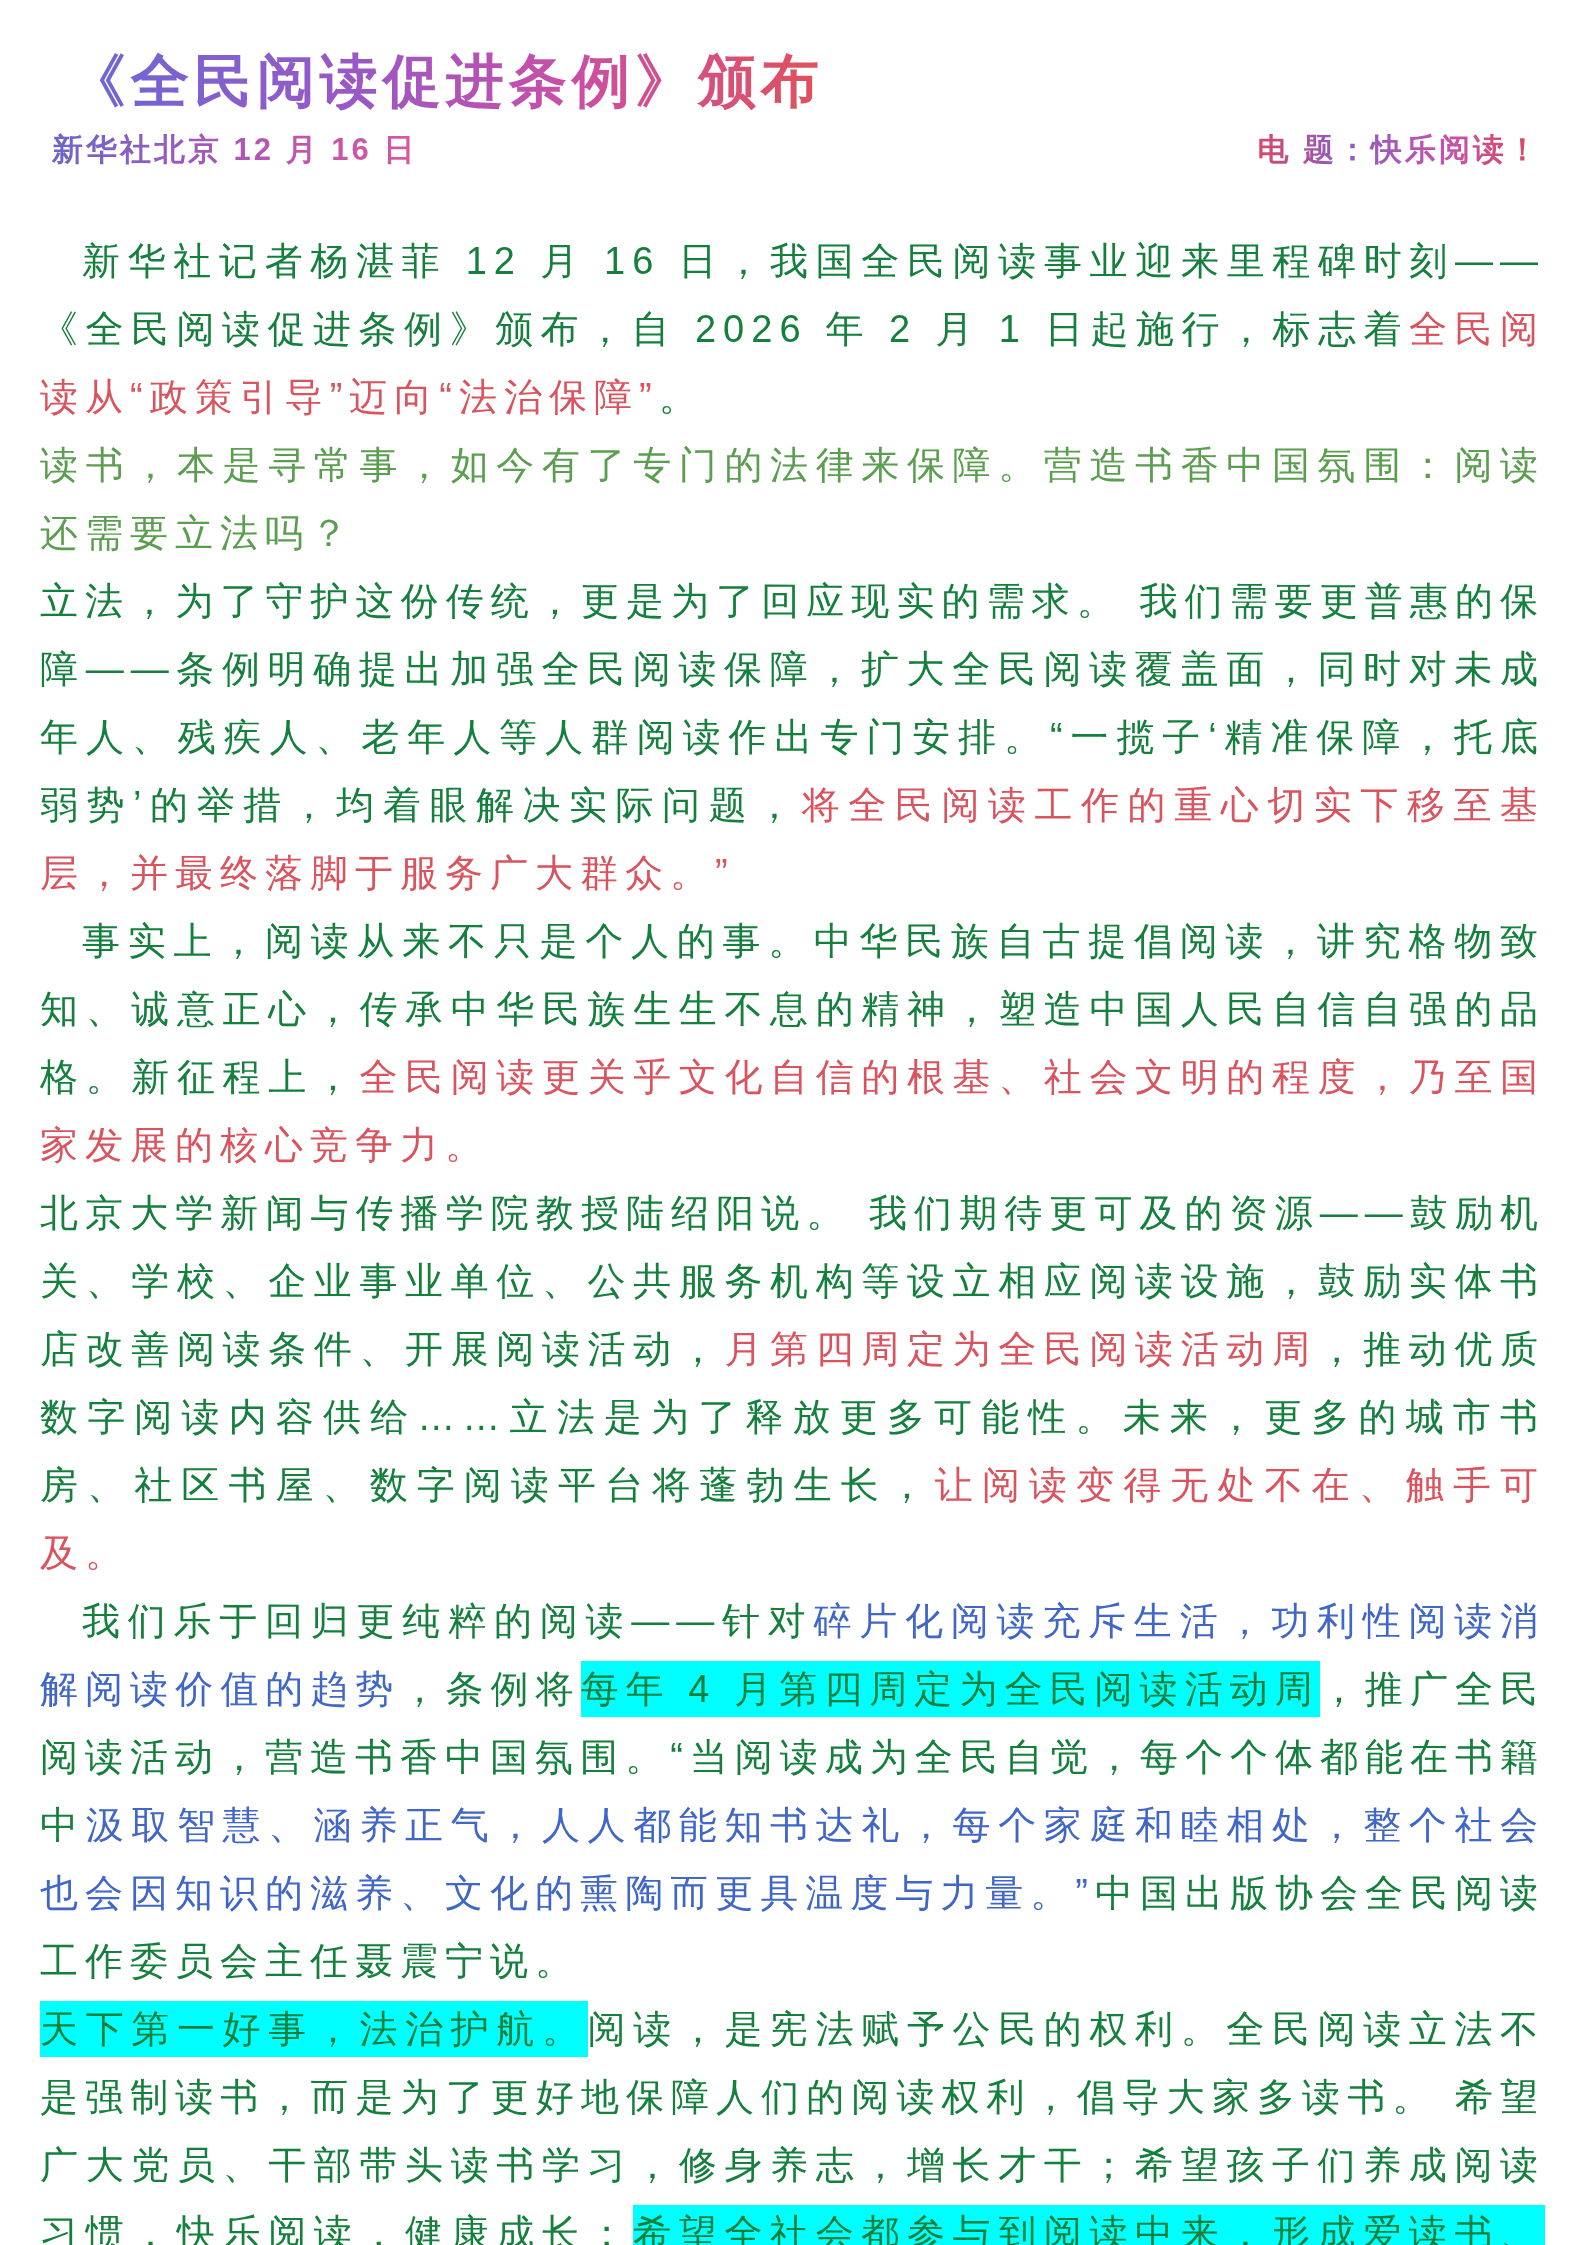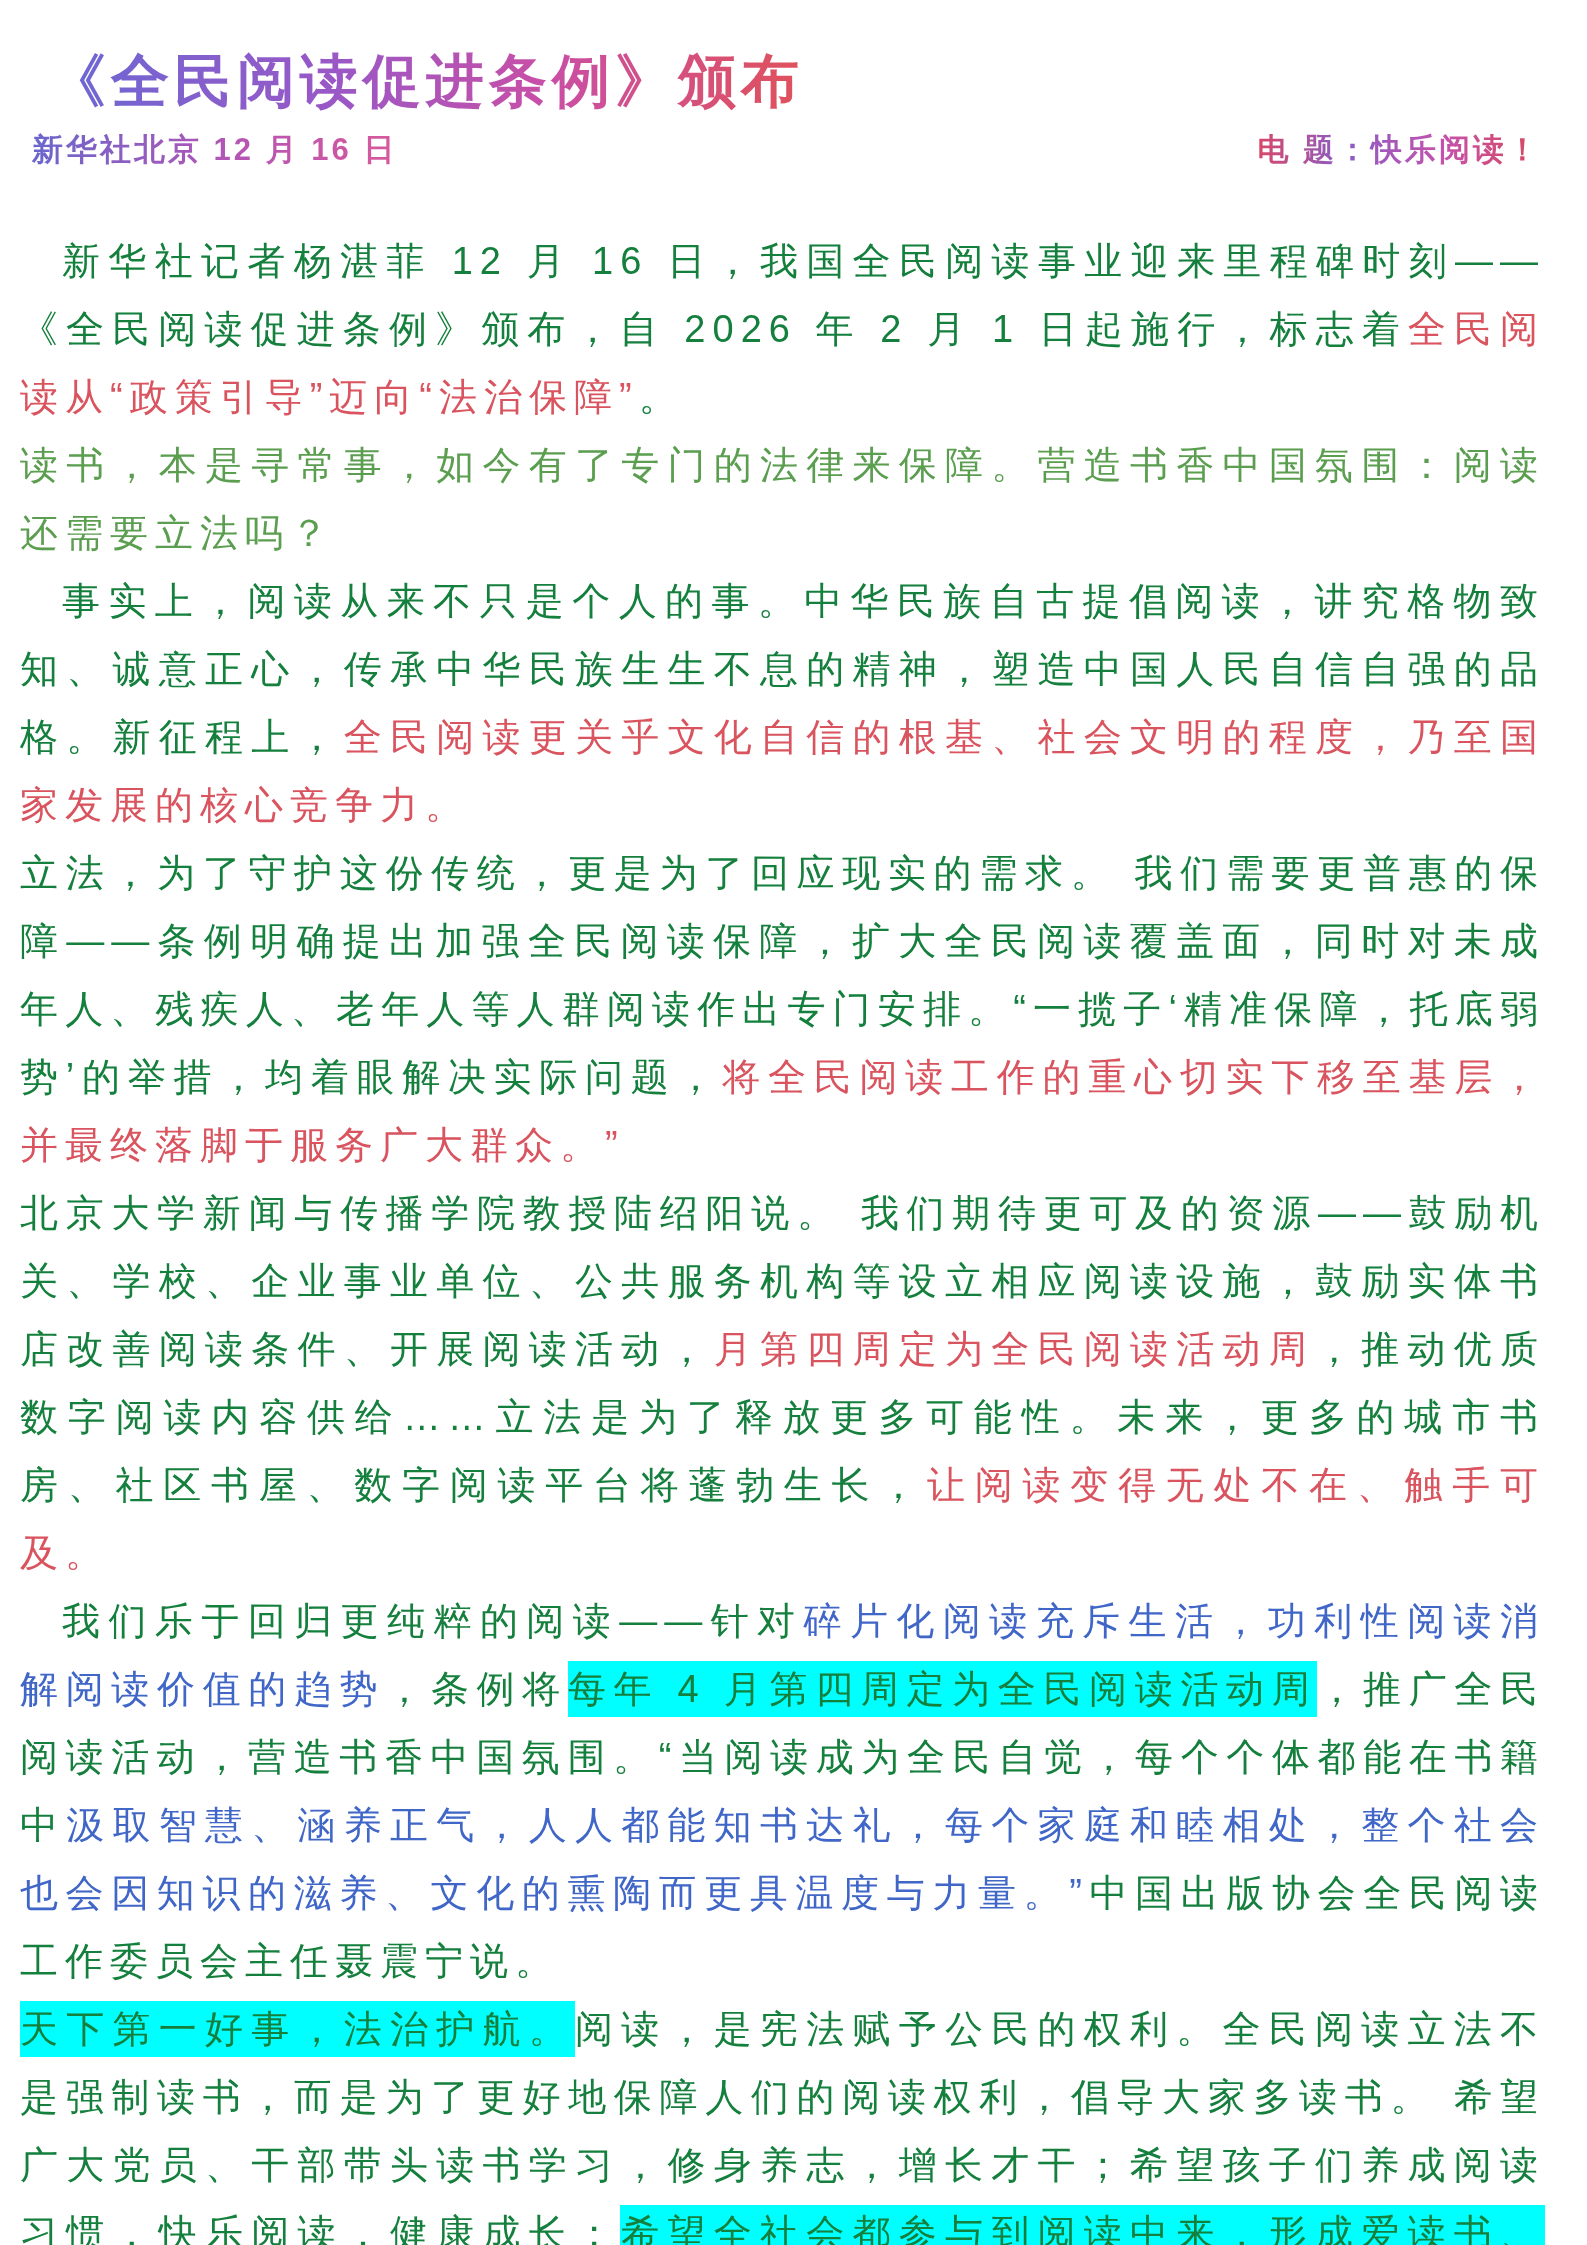--- a/index.html
+++ b/index.html
@@ -6,21 +6,21 @@
     margin: 0;
     padding: 0;
     background: #ffffff;
   }
   .page {
     position: relative;
     width: 1587px;
     height: 2245px;
     box-sizing: border-box;
     background: #ffffff;
-    padding: 48px 42px 0 20px;
+    padding: 48px 42px 0 40px;
     overflow: hidden;
     font-family: "Liberation Sans", sans-serif;
   }
   
   .title {
     margin: 0 0 14px 28px;
     font-size: 58px;
     font-weight: bold;
     letter-spacing: 5px;
     line-height: 1.15;
@@ -86,19 +86,19 @@
   <h1 class="title">《全民阅读促进条例》颁布</h1>
 
   <div class="subtitle-row">
     <span class="dateline">新华社北京 12 月 16 日</span>
     <span class="slug">电 题：快乐阅读！</span>
   </div>
 
   <div id="article" class="article">
       <p class="para indent"><span class="run-black">新华社记者杨湛菲 12 月 16 日，我国全民阅读事业迎来里程碑时刻——《全民阅读促进条例》颁布，自 2026 年 2 月 1 日起施行，标志着</span><span class="run-red">全民阅读从“政策引导”迈向“法治保障”</span><span class="run-black">。</span></p>
       <p class="para"><span class="run-green">读书，本是寻常事，如今有了专门的法律来保障。营造书香中国氛围：阅读还需要立法吗？</span></p>
+      <p class="para"><span class="run-black">立法，为了守护这份传统，更是为了回应现实的需求。 我们需要更普惠的保障——条例明确提出加强全民阅读保障，扩大全民阅读覆盖面，同时对未成年人、残疾人、老年人等人群阅读作出专门安排。“一揽子‘精准保障，托底弱势’的举措，均着眼解决实际问题，</span><span class="run-red">将全民阅读工作的重心切实下移至基层，并最终落脚于服务广大群众。”</span></p>
       <p class="para indent"><span class="run-black">事实上，阅读从来不只是个人的事。中华民族自古提倡阅读，讲究格物致知、诚意正心，传承中华民族生生不息的精神，塑造中国人民自信自强的品格。新征程上，</span><span class="run-red">全民阅读更关乎文化自信的根基、社会文明的程度，乃至国家发展的核心竞争力。</span></p>
-      <p class="para"><span class="run-black">立法，为了守护这份传统，更是为了回应现实的需求。 我们需要更普惠的保障——条例明确提出加强全民阅读保障，扩大全民阅读覆盖面，同时对未成年人、残疾人、老年人等人群阅读作出专门安排。“一揽子‘精准保障，托底弱势’的举措，均着眼解决实际问题，</span><span class="run-red">将全民阅读工作的重心切实下移至基层，并最终落脚于服务广大群众。”</span></p>
       <p class="para"><span class="run-black">北京大学新闻与传播学院教授陆绍阳说。 我们期待更可及的资源——鼓励机关、学校、企业事业单位、公共服务机构等设立相应阅读设施，鼓励实体书店改善阅读条件、开展阅读活动，</span><span class="run-red">月第四周定为全民阅读活动周</span><span class="run-black">，推动优质数字阅读内容供给……立法是为了释放更多可能性。未来，更多的城市书房、社区书屋、数字阅读平台将蓬勃生长，</span><span class="run-red">让阅读变得无处不在、触手可及。</span></p>
       <p class="para indent"><span class="run-black">我们乐于回归更纯粹的阅读——针对</span><span class="run-blue">碎片化阅读充斥生活，功利性阅读消解阅读价值的趋势</span><span class="run-black">，条例将</span><span class="run-black hl">每年 4 月第四周定为全民阅读活动周</span><span class="run-black">，推广全民阅读活动，营造书香中国氛围。“当阅读成为全民自觉，每个个体都能在书籍中</span><span class="run-blue">汲取智慧、涵养正气，人人都能知书达礼，每个家庭和睦相处，整个社会也会因知识的滋养、文化的熏陶而更具温度与力量。”</span><span class="run-black">中国出版协会全民阅读工作委员会主任聂震宁说。</span></p>
       <p class="para"><span class="run-black hl">天下第一好事，法治护航。</span><span class="run-black">阅读，是宪法赋予公民的权利。全民阅读立法不是强制读书，而是为了更好地保障人们的阅读权利，倡导大家多读书。 希望广大党员、干部带头读书学习，修身养志，增长才干；希望孩子们养成阅读习惯，快乐阅读，健康成长；</span><span class="run-black hl">希望全社会都参与到阅读中来，形成爱读书、读好书、善读书的浓厚氛围…… 全民阅读，法治护航；书香中国，生生不息！</span></p>
     </div>
 </div>
 
 </body></html>

